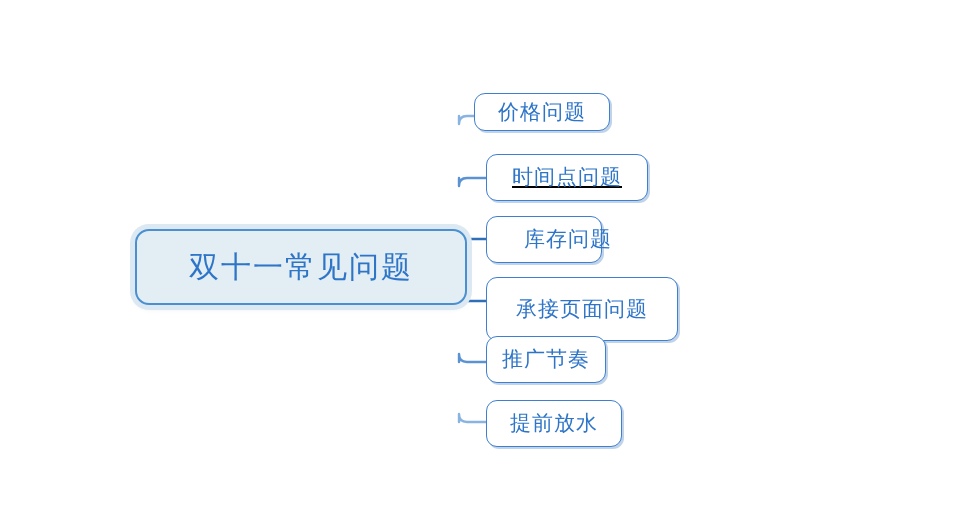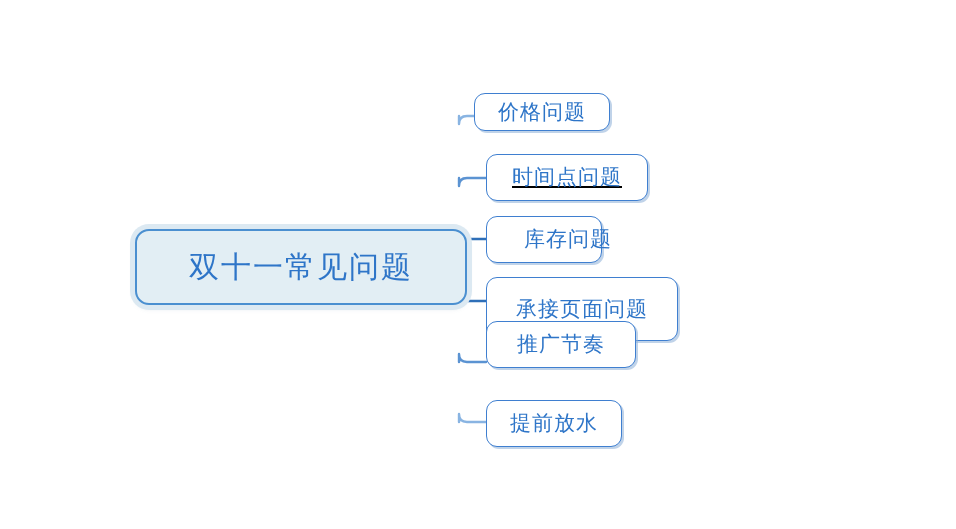--- a/index.html
+++ b/index.html
@@ -108,21 +108,21 @@
   </div>
 
   <div class="child-node" style="left:486px; top:216px; width:116px; height:47px;padding-left:48px;">
     <span class="child-label">库存问题</span>
   </div>
 
   <div class="child-node" style="left:486px; top:277px; width:192px; height:64px;">
     <span class="child-label">承接页面问题</span>
   </div>
 
-  <div class="child-node" style="left:486px; top:321px; width:150px; height:47px;">
+  <div class="child-node" style="left:486px; top:336px; width:120px; height:47px;">
     <span class="child-label">推广节奏</span>
   </div>
 
   <div class="child-node" style="left:486px; top:400px; width:136px; height:47px;text-align:right;">
     <span class="child-label">提前放水</span>
   </div>
 
 </div>
 
 </body></html>

